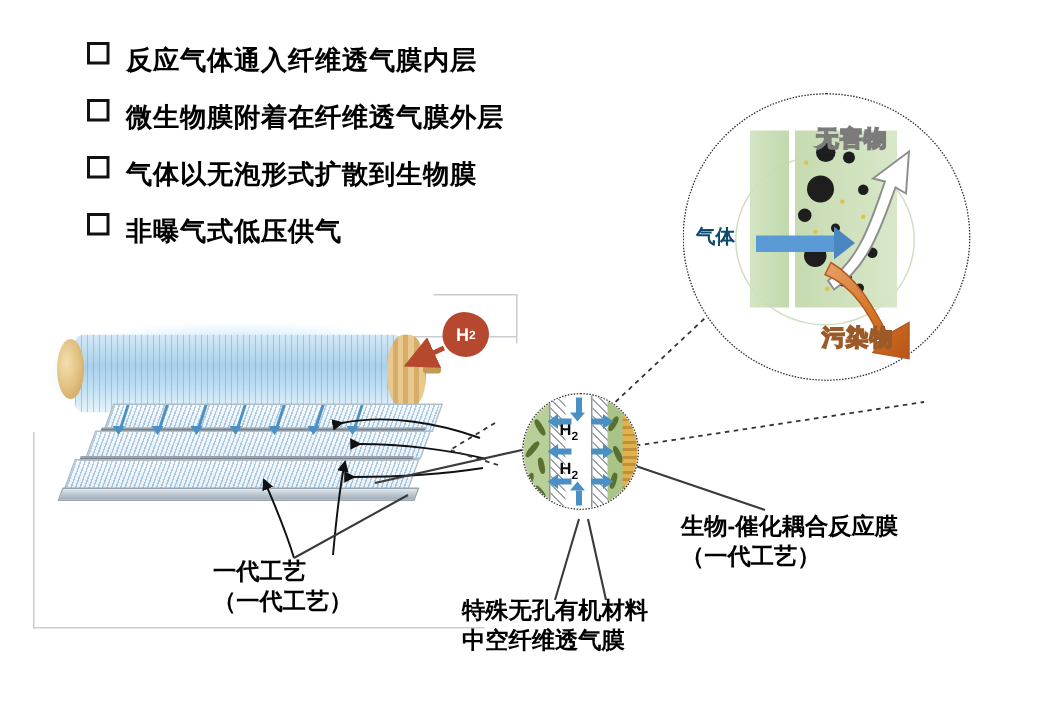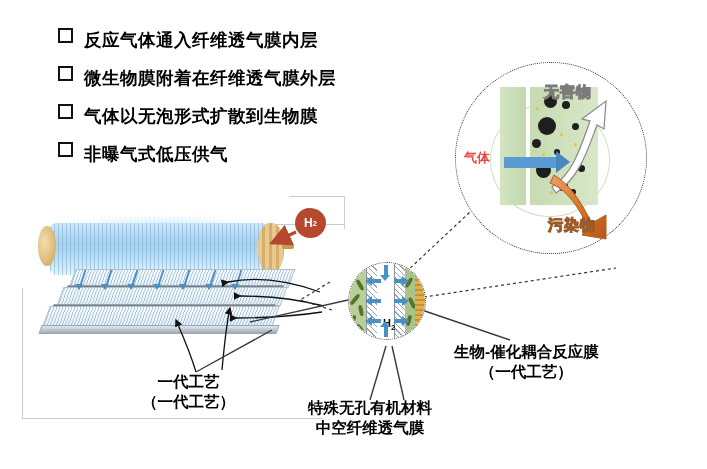--- a/index.html
+++ b/index.html
@@ -69,50 +69,50 @@
   .fiber{position:absolute;left:348px;top:262px;width:76px;height:76px;border-radius:50%;
          border:1.6px dotted #333;overflow:hidden;background:#fff;}
   .f-layer{position:absolute;top:0;height:100%;}
   .f-bio-l{left:0px;width:17px;background:#b9cf9a;}
   .f-wall-l{left:17px;width:11px;background:repeating-linear-gradient(45deg,#fff 0 3px,#9aa3ac 3px 4px);border-left:1px solid #8d959d;border-right:1px solid #8d959d;}
   .f-lumen{left:28px;width:17px;background:#fff;}
   .f-wall-r{left:45px;width:11px;background:repeating-linear-gradient(45deg,#fff 0 3px,#9aa3ac 3px 4px);border-left:1px solid #8d959d;border-right:1px solid #8d959d;}
   .f-bio-r{left:56px;width:12px;background:#a9c388;}
   .f-cat{left:66px;width:10px;background:repeating-linear-gradient(0deg,#e0b24e 0 3px,#c1913a 3px 5px);}
   .bact{position:absolute;background:#59702f;border-radius:40%;}
-  .f-h2{position:absolute;left:34px;font-size:11px;font-weight:700;color:#0d0d0d;margin-top:36px;}
+  .f-h2{position:absolute;left:24px;font-size:11px;font-weight:700;color:#0d0d0d;}
   .ha-body{position:absolute;height:4px;background:#4a90c4;}
   .ha-head{position:absolute;width:0;height:0;border-top:5px solid transparent;border-bottom:5px solid transparent;}
   .va-body{position:absolute;width:4px;background:#4a90c4;}
   .va-head{position:absolute;width:0;height:0;border-left:5px solid transparent;border-right:5px solid transparent;}
 
   
   .detail{position:absolute;left:455px;top:62px;width:190px;height:190px;border-radius:50%;
           border:1.6px dotted #333;background:#fff;}
   .d-inner{position:absolute;left:34px;top:40px;width:118px;height:112px;border-radius:50%;
            border:1px solid #cfe0c2;}
   .d-mem{position:absolute;left:44px;top:24px;width:26px;height:118px;
          background:linear-gradient(90deg,#cfe2bd,#bcd6a6);opacity:.92;}
   .d-bio{position:absolute;left:74px;top:24px;width:68px;height:118px;
          background:linear-gradient(90deg,#c4daad,#d6e6c6);opacity:.95;}
   .blob{position:absolute;background:#121212;border-radius:50%;}
   .spark{position:absolute;background:#d9c23c;border-radius:50%;}
-  .d-gas-label{position:absolute;left:8px;top:86px;font-size:13px;font-weight:700;color:#ef4444;}
+  .d-gas-label{position:absolute;left:8px;top:86px;font-size:13px;font-weight:700;color:#0c4a6e;}
   .d-gas-arrow-b{position:absolute;left:48px;top:94px;width:52px;height:11px;background:#5b9bd5;}
   .d-gas-arrow-h{position:absolute;left:100px;top:88px;width:0;height:0;
                  border-top:11px solid transparent;border-bottom:11px solid transparent;
                  border-left:14px solid #4a86c0;}
   .d-out{position:absolute;font-size:15px;font-weight:700;letter-spacing:1px;}
   .d-out-top{left:88px;top:20px;color:#e9e9e9;
              -webkit-text-stroke:1.1px #7b7b7b;}
   .d-out-bot{left:92px;top:153px;color:#14532d;
              -webkit-text-stroke:1.1px #9c5a28;}
 
   
-  .label{position:absolute;font-size:15.5px;font-weight:700;color:#000;line-height:1.28;text-align:center;white-space:nowrap;}
+  .label{position:absolute;font-size:15.5px;font-weight:700;color:#000;line-height:1.28;white-space:nowrap;}
   svg.lines{position:absolute;left:0;top:0;width:707px;height:469px;pointer-events:none;}
 </style>
 </head>
 <body>
 
 <div id="canvas">
 
   <div class="bullets">
     <div class="bullet-row">
       <span class="bullet-mark"></span>

